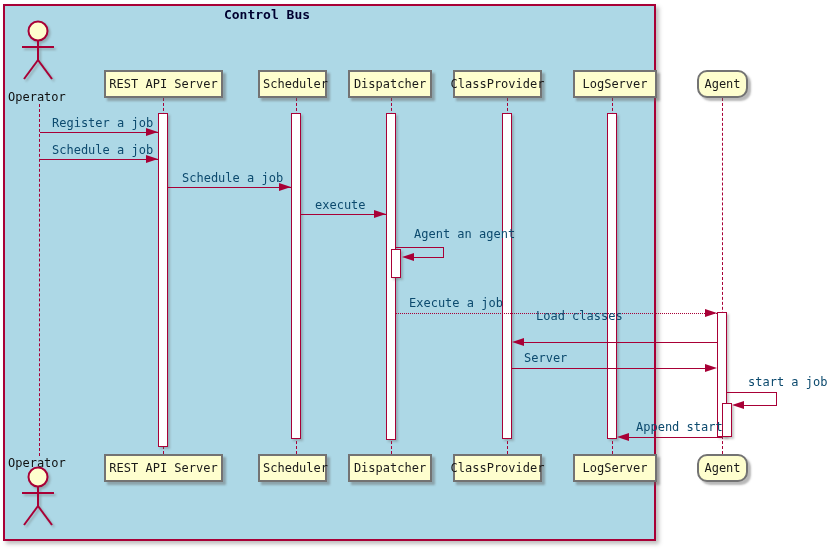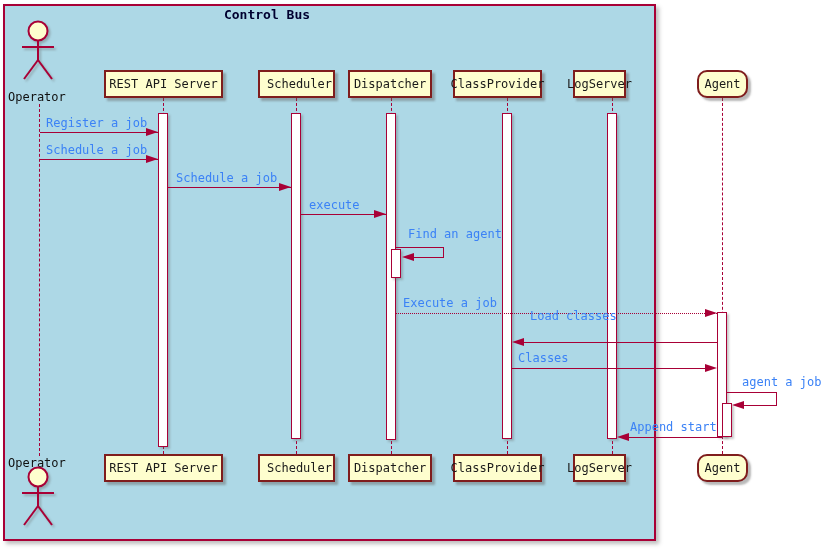--- a/index.html
+++ b/index.html
@@ -13,42 +13,42 @@
     background:#ADD8E6;border:2px solid #A80036;
     box-shadow:3px 3px 4px rgba(110,110,110,.45);
   }
   .frame-title{
     position:absolute;left:3px;top:7px;width:528px;text-align:center;
     font-size:13px;font-weight:bold;color:#000030;letter-spacing:0;
   }
   
   .pbox{
     position:absolute;height:28px;box-sizing:border-box;
-    background:#FEFECE;border:2px solid #7f1d1d;
+    background:#FEFECE;border:2px solid #737373;
     box-shadow:3px 3px 2px rgba(100,100,100,.45);
     display:flex;align-items:center;justify-content:center;
     font-size:12px;color:#1a1a1a;white-space:nowrap;
   }
   .prow-top{top:70px;}
   .prow-bottom{top:454px;}
   .px0{left:104px;width:119px;}
-  .px1{left:258px;width:77px;padding-left:6px;}
+  .px1{left:258px;width:69px;padding-left:6px;}
   .px2{left:348px;width:84px;}
   .px3{left:453px;width:89px;}
-  .px4{left:573px;width:53px;}
+  .px4{left:573px;width:84px;}
   .px5{left:697px;width:51px;border-radius:10px;}
   
   .lifeline{position:absolute;width:0;border-left:1px dashed #A80036;}
   
   .act{
     position:absolute;width:10px;box-sizing:border-box;background:#ffffff;
     border:1.5px solid #A80036;box-shadow:2px 2px 2px rgba(100,100,100,.35);
   }
   
-  .mlabel{position:absolute;font-size:12px;line-height:13px;color:#3b82f6;white-space:nowrap;}
+  .mlabel{position:absolute;font-size:12px;line-height:13px;color:#0c4a6e;white-space:nowrap;margin-left:6px;}
   .mline{position:absolute;height:0;border-top:1.5px solid #A80036;}
   .mline.dotted{border-top-style:dotted;border-top-width:1.5px;}
   .vline{position:absolute;width:0;border-left:1.5px solid #A80036;}
   .arr-r{position:absolute;width:0;height:0;border-top:4.5px solid transparent;border-bottom:4.5px solid transparent;border-left:12px solid #A80036;}
   .arr-l{position:absolute;width:0;height:0;border-top:4.5px solid transparent;border-bottom:4.5px solid transparent;border-right:12px solid #A80036;}
   
   .actor-label{position:absolute;font-size:12px;color:#111;white-space:nowrap;}
   .actor-svg{position:absolute;filter:drop-shadow(2.5px 2.5px 1px rgba(100,100,100,.4));}
 </style>
 </head>
@@ -113,39 +113,39 @@
   <div class="arr-r" style="left:146px;top:155px;"></div>
 
   <div class="mlabel" style="left:176px;top:172px;">Schedule a job</div>
   <div class="mline" style="left:168px;top:187px;width:123px;"></div>
   <div class="arr-r" style="left:279px;top:183px;"></div>
 
   <div class="mlabel" style="left:309px;top:199px;">execute</div>
   <div class="mline" style="left:301px;top:214px;width:85px;"></div>
   <div class="arr-r" style="left:374px;top:210px;"></div>
 
-  <div class="mlabel" style="left:408px;top:228px;">Find an agent</div>
+  <div class="mlabel" style="left:408px;top:228px;">Agent an agent</div>
   <div class="mline" style="left:396px;top:247px;width:48px;"></div>
   <div class="vline" style="left:442.5px;top:247px;height:10px;"></div>
   <div class="mline" style="left:412px;top:257px;width:32px;"></div>
   <div class="arr-l" style="left:402px;top:253px;"></div>
 
   <div class="mlabel" style="left:403px;top:297px;">Execute a job</div>
   <div class="mline dotted" style="left:396px;top:313px;width:321px;"></div>
   <div class="arr-r" style="left:705px;top:309px;"></div>
 
   <div class="mlabel" style="left:530px;top:310px;">Load classes</div>
   <div class="mline" style="left:524px;top:342px;width:193px;"></div>
   <div class="arr-l" style="left:512px;top:338px;"></div>
 
-  <div class="mlabel" style="left:518px;top:352px;">Classes</div>
+  <div class="mlabel" style="left:518px;top:352px;">Server</div>
   <div class="mline" style="left:512px;top:368px;width:193px;"></div>
   <div class="arr-r" style="left:705px;top:364px;"></div>
 
-  <div class="mlabel" style="left:742px;top:376px;">agent a job</div>
+  <div class="mlabel" style="left:742px;top:376px;">start a job</div>
   <div class="mline" style="left:727px;top:392px;width:50px;"></div>
   <div class="vline" style="left:775.5px;top:392px;height:13px;"></div>
   <div class="mline" style="left:744px;top:405px;width:33px;"></div>
   <div class="arr-l" style="left:732px;top:401px;"></div>
 
   <div class="mlabel" style="left:630px;top:421px;">Append start</div>
   <div class="mline" style="left:627px;top:437px;width:95px;"></div>
   <div class="arr-l" style="left:617px;top:433px;"></div>
 
   <div class="pbox prow-bottom px0">

